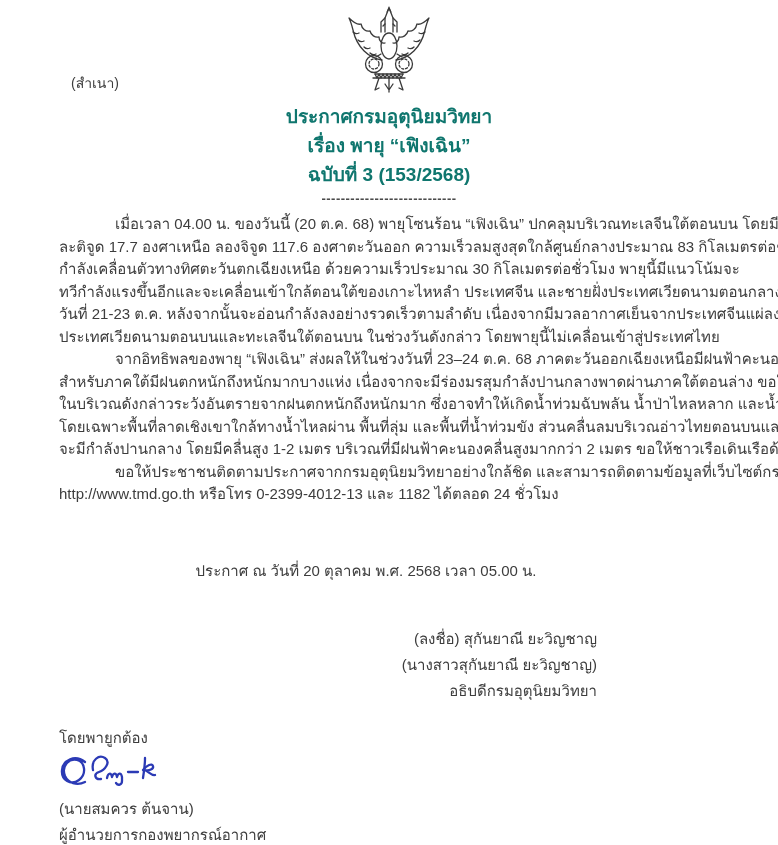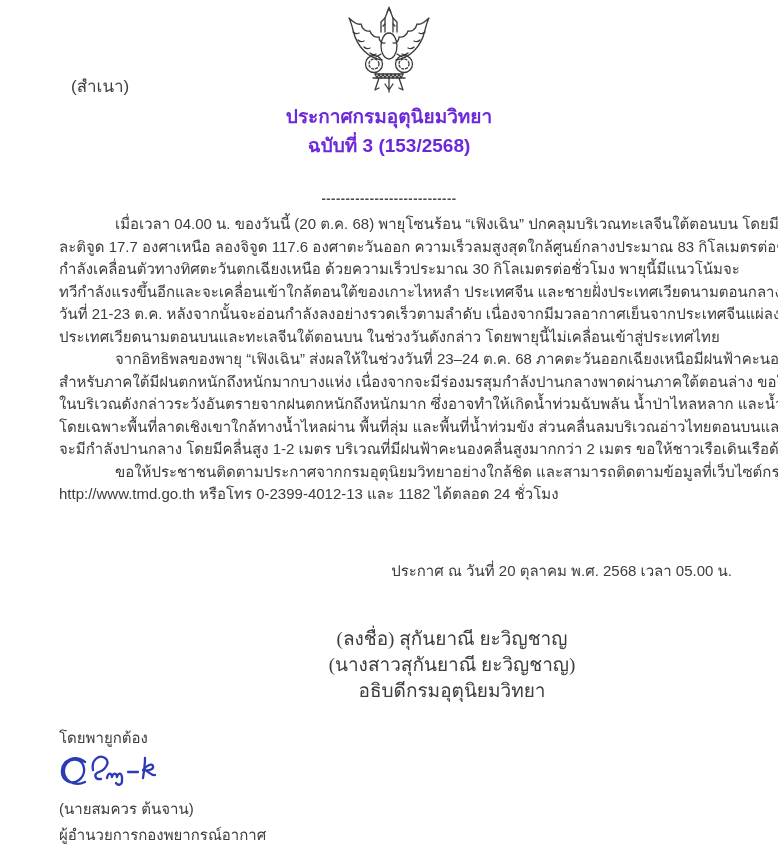--- a/index.html
+++ b/index.html
@@ -16,31 +16,31 @@
     position: absolute;
     left: 345px;
     top: 4px;
     width: 88px;
     height: 92px;
   }
   .copy-label {
     position: absolute;
     left: 71px;
     top: 72px;
-    font-size: 17px;
+    font-size: 14px;
     color: #3d3d3d;
   }
   .header-block {
     position: absolute;
     top: 102px;
     left: 0;
     width: 778px;
     text-align: center;
     font-weight: bold;
-    color: #6d28d9;
+    color: #0f766e;
   }
   .header-block .hline {
     font-size: 19px;
     line-height: 29px;
   }
   .title-separator {
     position: absolute;
     top: 191px;
     left: 0;
     width: 778px;
@@ -62,34 +62,33 @@
     height: 22.5px;
     line-height: 22.5px;
     white-space: nowrap;
   }
   .body-text .line.indent { padding-left: 56px; }
   .date-block {
     position: absolute;
     top: 558px;
     left: 0;
     width: 732px;
-    text-align: right;
+    text-align: center;
     font-size: 15px;
     color: #3d3d3d;
   }
   .date-block .line { line-height: 25px; }
   .signer-block {
     position: absolute;
     top: 626px;
     left: 307px;
     width: 290px;
-    text-align: center;
-    font-size: 19px;
+    text-align: right;
+    font-size: 15px;
     color: #3d3d3d;
-    font-family: Liberation Serif, serif;
   }
   .signer-block .line { line-height: 26px; white-space: nowrap; }
   .cert-block {
     position: absolute;
     left: 59px;
     top: 728px;
     font-size: 15px;
     color: #3d3d3d;
   }
   .cert-block .cert-label { line-height: 20px; }
@@ -129,20 +128,21 @@
     <path d="M28 74 L60 74"></path>
 
     <path d="M44 74 L44 88 M40 80 L44 86 L48 80"></path>
     <path d="M34 74 L30 86 L34 84 M54 74 L58 86 L54 84"></path>
   </svg>
 
   <div class="copy-label">(สำเนา)</div>
 
   <div class="header-block">
     <div class="hline">ประกาศกรมอุตุนิยมวิทยา</div>
+    <div class="hline">เรื่อง พายุ “เฟิงเฉิน”</div>
     <div class="hline">ฉบับที่ 3 (153/2568)</div>
   </div>
   <div class="title-separator">----------------------------</div>
 
   <div class="body-text">
     <div class="line indent">เมื่อเวลา 04.00 น. ของวันนี้ (20 ต.ค. 68) พายุโซนร้อน “เฟิงเฉิน” ปกคลุมบริเวณทะเลจีนใต้ตอนบน โดยมีศูนย์กลางอยู่ที่</div>
     <div class="line">ละติจูด 17.7 องศาเหนือ ลองจิจูด 117.6 องศาตะวันออก ความเร็วลมสูงสุดใกล้ศูนย์กลางประมาณ 83 กิโลเมตรต่อชั่วโมง</div>
     <div class="line">กำลังเคลื่อนตัวทางทิศตะวันตกเฉียงเหนือ ด้วยความเร็วประมาณ 30 กิโลเมตรต่อชั่วโมง พายุนี้มีแนวโน้มจะ</div>
     <div class="line">ทวีกำลังแรงขึ้นอีกและจะเคลื่อนเข้าใกล้ตอนใต้ของเกาะไหหลำ ประเทศจีน และชายฝั่งประเทศเวียดนามตอนกลางในช่วง</div>
     <div class="line">วันที่ 21-23 ต.ค. หลังจากนั้นจะอ่อนกำลังลงอย่างรวดเร็วตามลำดับ เนื่องจากมีมวลอากาศเย็นจากประเทศจีนแผ่ลงมาปกคลุม</div>

